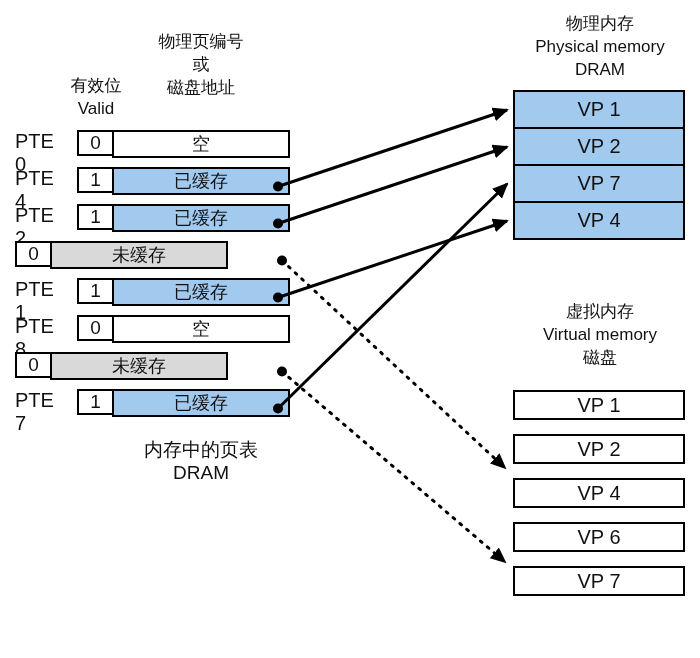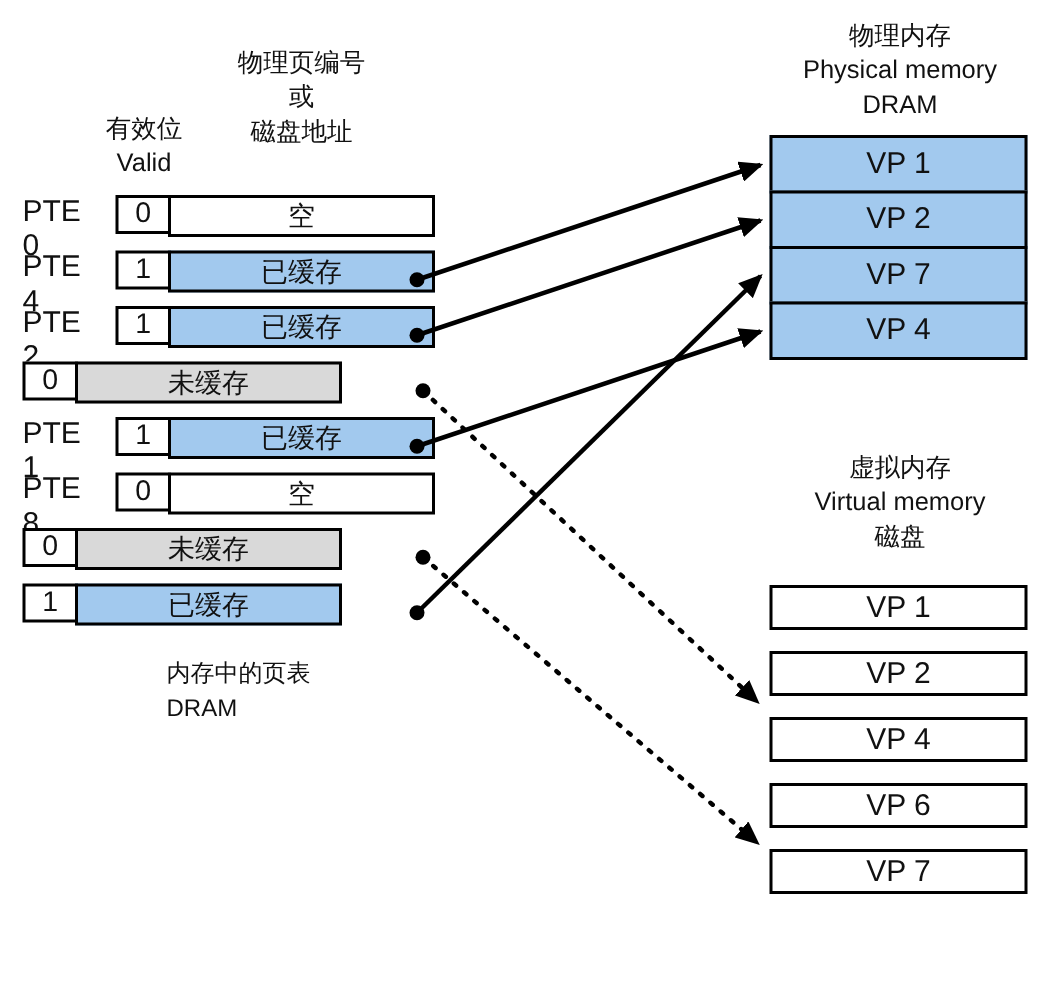--- a/index.html
+++ b/index.html
@@ -24,21 +24,21 @@
     padding-right:9px; font-size:20px;
   }
   .cell {
     border:2px solid #000; display:flex; align-items:center; justify-content:center;
     font-size:19px; background:#fff;
   }
   .valid-cell { width:37px; }
   .content-cell { width:178px; margin-left:-2px; font-size:18px; }
 
   .table-caption { position:absolute; left:111px; top:438px; width:180px;
-    text-align:left; font-size:16px; line-height:23px; }
+    text-align:center; font-size:19px; line-height:23px; }
 
   
   .mem-stack { position:absolute; left:513px; width:172px; }
   .mem-box {
     border:2px solid #000; height:39px; margin-top:-2px;
     display:flex; align-items:center; justify-content:center; font-size:20px;
     background:#fff;
   }
   .mem-box:first-child { margin-top:0; }
 
@@ -100,20 +100,21 @@
     <div class="pte-row">
       <div class="pte-label">PTE 8</div>
       <div class="cell valid-cell">0</div>
       <div class="cell content-cell" style="background: rgb(255, 255, 255);">空</div>
     </div>
     <div class="pte-row">
       <div class="cell valid-cell">0</div>
       <div class="cell content-cell" style="background: rgb(217, 217, 217);">未缓存</div>
     </div>
     <div class="pte-row">
+      <div class="pte-label">PTE 7</div>
       <div class="cell valid-cell">1</div>
       <div class="cell content-cell" style="background: rgb(162, 201, 238);">已缓存</div>
     </div>
   </div>
 
   <div class="table-caption">
     <div>内存中的页表</div>
     <div>DRAM</div>
   </div>
 

